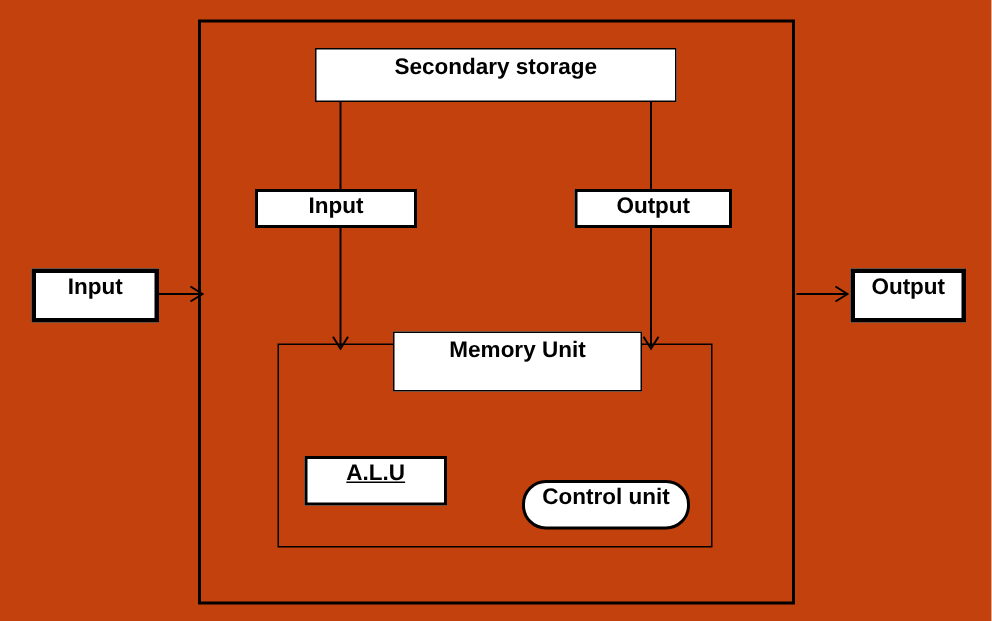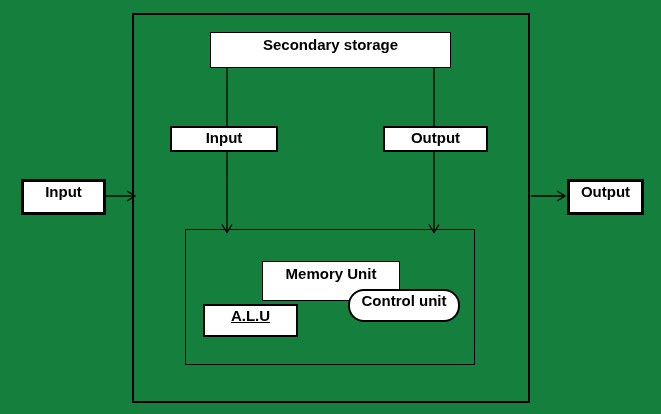--- a/index.html
+++ b/index.html
@@ -1,21 +1,21 @@
 <!DOCTYPE html>
 <html><head>
 <meta charset="utf-8">
 <style>
   * { margin: 0; padding: 0; box-sizing: border-box; }
   html, body { background: #ffffff; }
   .canvas {
     position: relative;
     width: 661px;
     height: 414px;
-    background: #15803d;
+    background: #c2410c;
     font-family: "Liberation Sans", sans-serif;
     overflow: hidden;
   }
   .box {
     position: absolute;
     background: #ffffff;
     border: 1px solid #000000;
     color: #000000;
     display: flex;
     align-items: flex-start;
@@ -28,23 +28,23 @@
   .align-top { align-items: flex-start; padding-top: 2px; }
 
   
   .system-boundary { left: 132px; top: 13px; width: 398px; height: 390px; border-width: 2px; background: transparent; }
 
   
   .secondary-storage { left: 210px; top: 32px;  width: 241px; height: 36px; border-width: 1px; }
   .input-unit        { left: 170px; top: 126px; width: 108px; height: 26px; border-width: 2px; }
   .output-unit       { left: 383px; top: 126px; width: 105px; height: 26px; border-width: 2px; }
   .cpu               { left: 185px; top: 229px; width: 290px; height: 136px; border-width: 1px; background: transparent; }
-  .memory-unit       { left: 262px; top: 221px; width: 138px; height: 40px; border-width: 1px; margin-top: 40px; }
+  .memory-unit       { left: 262px; top: 221px; width: 166px; height: 40px; border-width: 1px; }
   .alu               { left: 203px; top: 304px; width: 95px;  height: 33px; border-width: 2px; text-decoration: underline; }
-  .control-unit      { left: 348px; top: 289px; width: 112px; height: 33px; border-width: 2px; border-radius: 16px; }
+  .control-unit      { left: 348px; top: 320px; width: 112px; height: 33px; border-width: 2px; border-radius: 16px; }
 
   
   .external-input  { left: 21px;  top: 179px; width: 85px; height: 36px; border-width: 3px; }
   .external-output { left: 567px; top: 179px; width: 77px; height: 36px; border-width: 3px; }
 
   svg.connectors {
     position: absolute;
     left: 0; top: 0;
     width: 661px; height: 414px;
     pointer-events: none;

